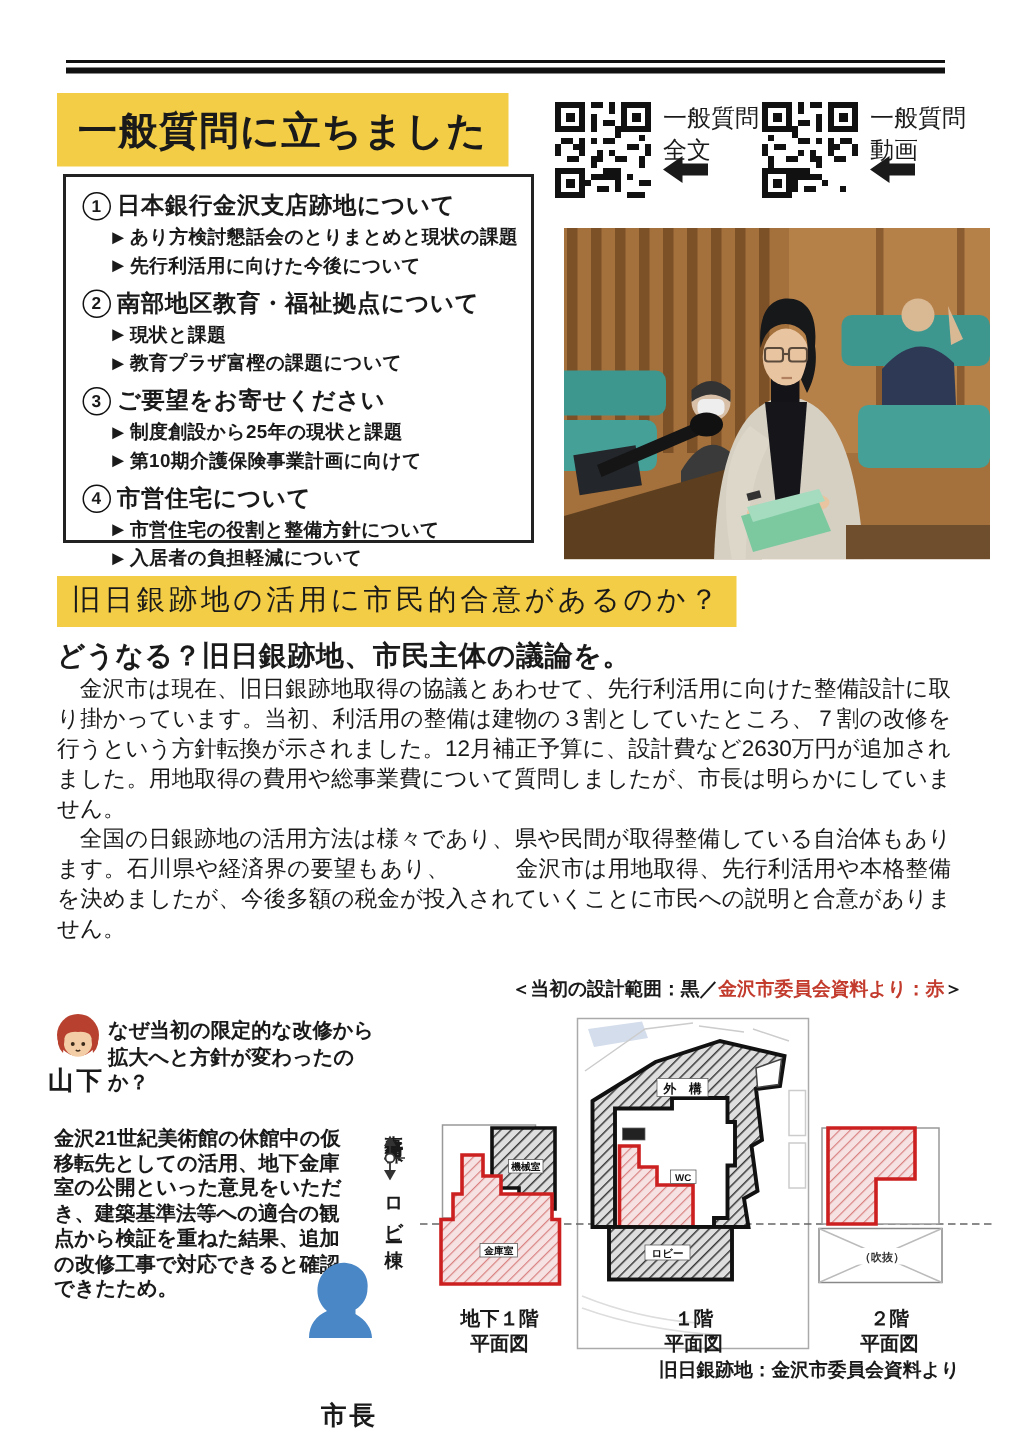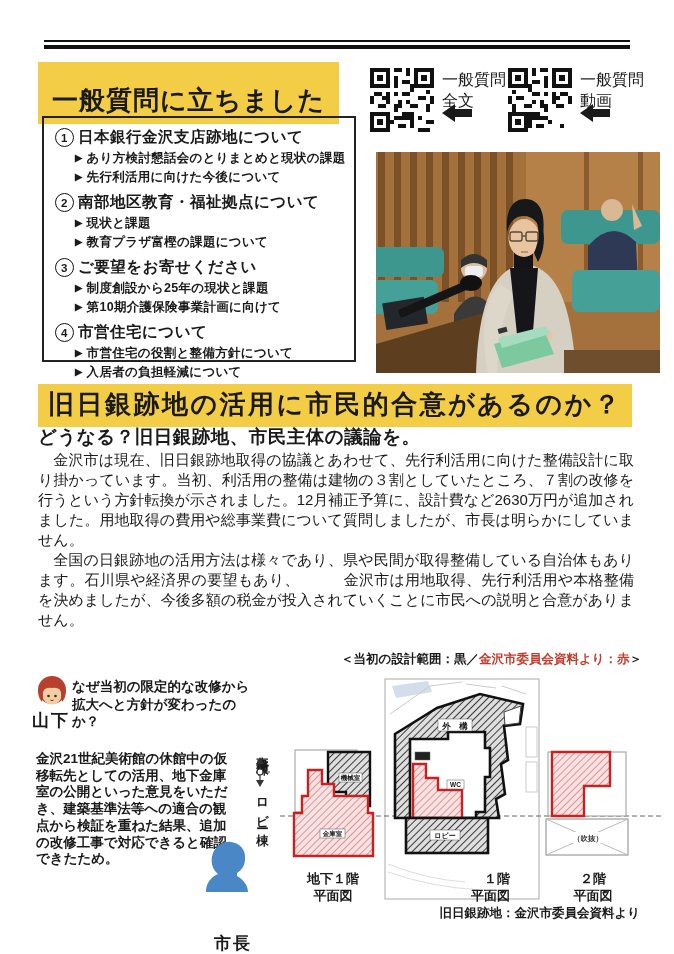--- a/index.html
+++ b/index.html
@@ -5,42 +5,42 @@
   html,body{margin:0;padding:0;background:#e8e8e8;}
   .page{position:relative;width:674px;height:954px;background:#ffffff;margin:0 auto;
         font-family:"Liberation Sans",sans-serif;color:#1a1a1a;overflow:hidden;}
 
   .header-note{position:absolute;top:12px;left:0;width:100%;text-align:center;
                font-size:15px;font-weight:600;letter-spacing:3px;}
   .rule-top{position:absolute;left:44px;right:44px;top:40px;height:2px;background:#111;}
   .rule-bot{position:absolute;left:44px;right:44px;top:45px;height:3.5px;background:#111;}
 
   .title1{position:absolute;left:38px;top:62px;background:#f3cd45;
-          font-size:26px;font-weight:900;padding:21px 14px 6px;letter-spacing:1px;}
+          font-size:26px;font-weight:900;padding:8px 14px 6px;letter-spacing:1px;}
 
   .qr{position:absolute;top:68px;width:64px;height:64px;}
   .qr1{left:370px;} .qr2{left:508px;}
   .qr-label{position:absolute;top:70px;font-size:16px;font-weight:400;line-height:1.3;}
   .qr-label1{left:442px;} .qr-label2{left:580px;}
   .qr-arrow{position:absolute;top:104px;}
   .qr-arrow1{left:442px;} .qr-arrow2{left:580px;}
 
   .qbox{position:absolute;left:42px;top:116px;width:314px;height:246px;
         border:2.5px solid #222;box-sizing:border-box;padding:9px 6px 0 11px;}
   .q-item{margin-bottom:6px;}
   .q-title{font-size:15.5px;font-weight:800;display:flex;align-items:center;gap:4px;letter-spacing:0.5px;}
   .q-num{width:17px;height:17px;border:1.6px solid #111;border-radius:50%;display:inline-flex;
          align-items:center;justify-content:center;font-size:11.5px;font-weight:800;flex:none;}
   .q-sub{font-size:12.5px;font-weight:700;padding-left:20px;margin-top:2px;display:flex;gap:4px;letter-spacing:0.3px;}
   .q-bullet{font-size:9.5px;padding-top:2px;flex:none;}
 
   .photo{position:absolute;left:376px;top:152px;width:284px;height:221px;overflow:hidden;}
 
   .title2{position:absolute;left:38px;top:384px;background:#f3cd45;
-          font-size:26px;font-weight:700;padding:3px 10px 5px;letter-spacing:2.5px;}
+          font-size:19px;font-weight:400;padding:3px 10px 5px;letter-spacing:2.5px;}
   .subtitle{position:absolute;left:38px;top:424px;font-size:18.5px;font-weight:800;letter-spacing:0.5px;}
   .body-text{position:absolute;left:38px;top:450px;width:596px;font-size:15px;line-height:20px;
              text-align:justify;font-weight:500;}
   .body-text p{margin:0;}
   .body-text b{font-weight:400;margin-left:44px;}
 
   .legend{position:absolute;top:651px;right:32px;font-size:12.5px;font-weight:700;}
   .legend .red{color:#c23b2c;}
 
   .q-avatar{position:absolute;left:34px;top:675px;}
@@ -50,21 +50,21 @@
   .mayor-avatar{position:absolute;left:198px;top:838px;}
   .mayor-name{position:absolute;left:214px;top:892px;font-size:17px;font-weight:900;letter-spacing:2px;margin-top:40px;}
 
   .wing-label{position:absolute;left:251px;top:747px;width:22px;display:flex;flex-direction:column;
               align-items:center;gap:2px;font-size:12.5px;font-weight:700;}
   .wing-vert{writing-mode:vertical-rl;letter-spacing:2px;}
 
   .plans-svg{position:absolute;left:280px;top:672px;}
   .plan-label{position:absolute;text-align:center;font-size:13px;font-weight:700;line-height:1.3;}
   .plan-label1{left:288px;top:871px;width:90px;}
-  .plan-label2{left:415px;top:871px;width:95px;text-align:right;}
+  .plan-label2{left:415px;top:871px;width:95px;}
   .plan-label3{left:548px;top:871px;width:90px;}
   .source{position:absolute;top:905px;right:34px;font-size:12.5px;font-weight:600;}
 </style>
 </head>
 <body>
 
 <div class="page">
 
   <div class="rule-top"></div>
   <div class="rule-bot"></div>

